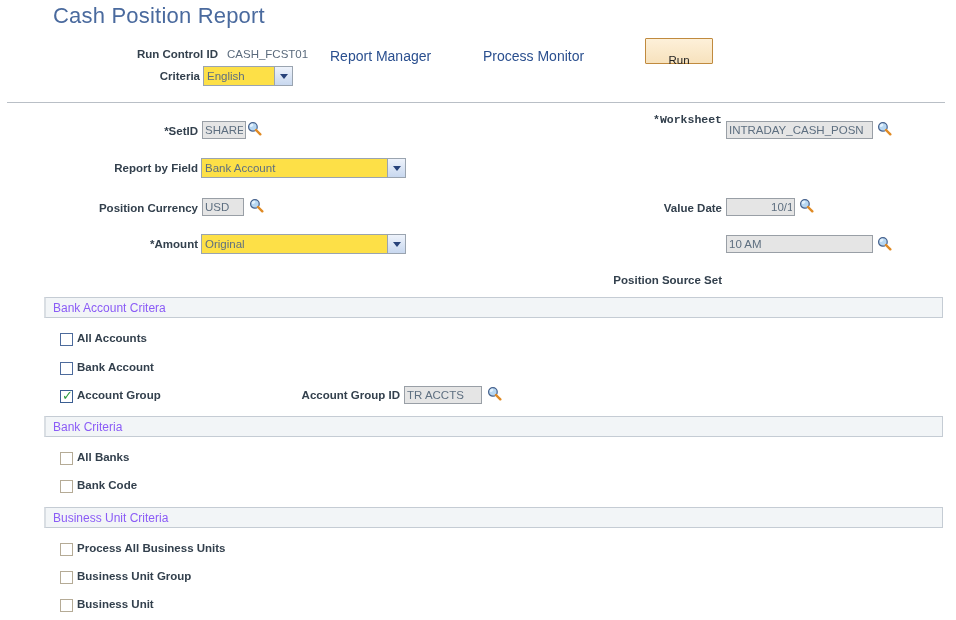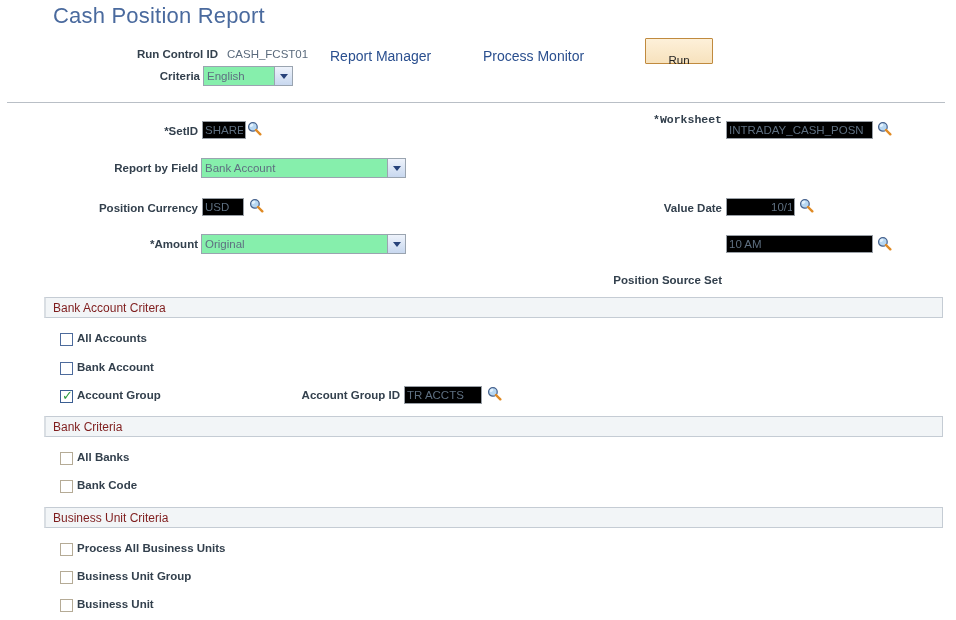--- a/index.html
+++ b/index.html
@@ -80,36 +80,36 @@
     height: 0;
     border-top: 1px solid #b9bfc6;
   }
 
   
   .txtin {
     position: absolute;
     box-sizing: border-box;
     height: 18px;
     border: 1px solid #999fa6;
-    background: #000000;
+    background: #e5e5e5;
     color: #5e6f80;
     font-family: "Liberation Sans", sans-serif;
     font-size: 11.5px;
     padding: 0 2px;
     line-height: 16px;
     outline: none;
   }
 
   
   .sel {
     position: absolute;
     box-sizing: border-box;
     height: 20px;
     border: 1px solid #9aa4b0;
-    background: #86efac;
+    background: #fde047;
     color: #5e6f80;
     font-family: "Liberation Sans", sans-serif;
     font-size: 11.5px;
     line-height: 18px;
     padding-left: 3px;
     white-space: nowrap;
     overflow: hidden;
     cursor: pointer;
   }
   .sel .arrowbox {
@@ -148,21 +148,21 @@
     box-sizing: border-box;
     background: #f2f5f7;
     border: 1px solid #c5ccd4;
     border-left: 2px solid #d9dee3;
   }
   .sect-title {
     position: absolute;
     left: 7px;
     top: 3px;
     font-size: 12px;
-    color: #7f1d1d;
+    color: #8b5cf6;
     white-space: nowrap;
   }
 
   
   .cbrow { position: absolute; height: 16px; }
   .cbox {
     position: absolute;
     left: 0;
     top: 1px;
     width: 13px;

